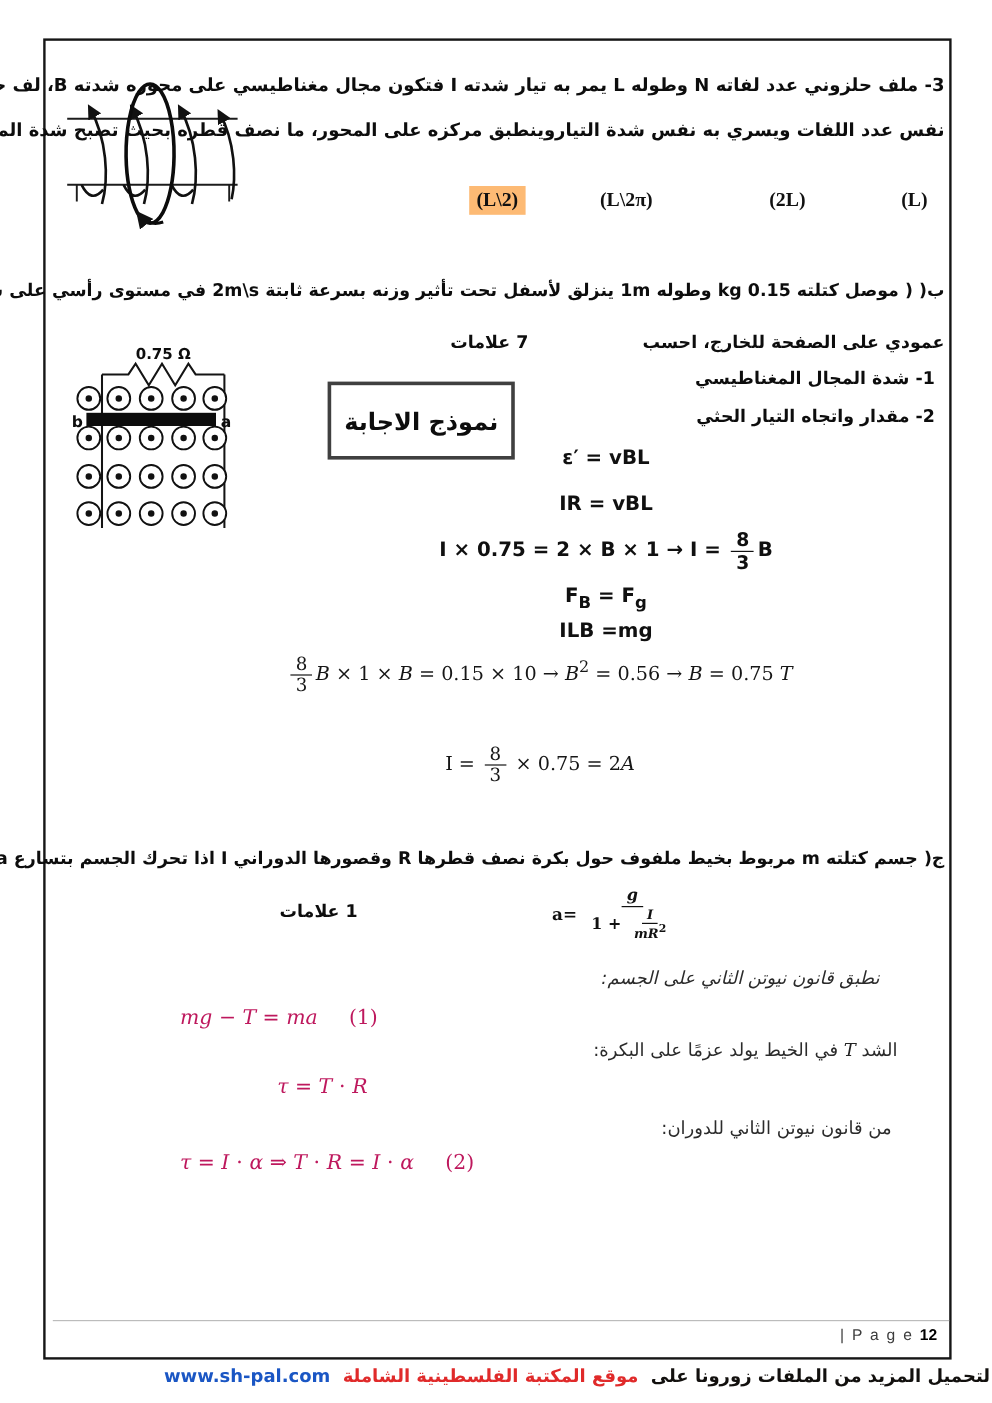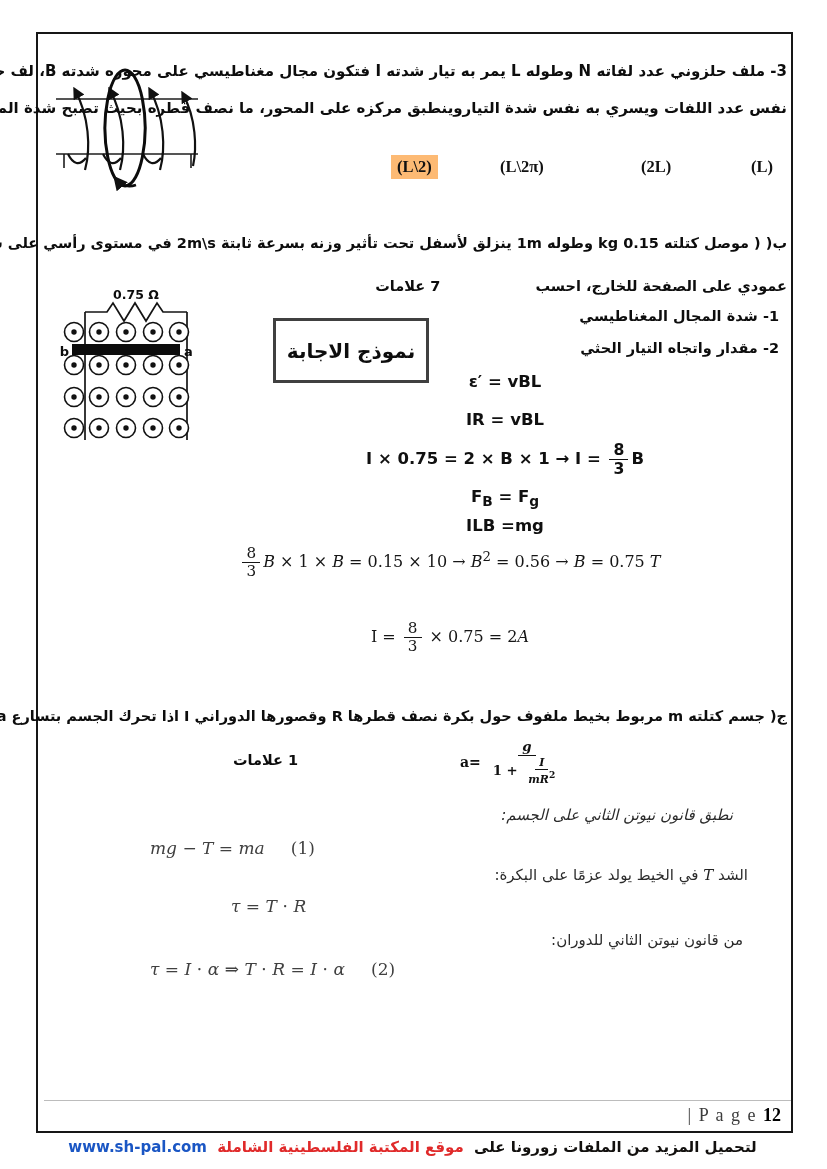--- a/index.html
+++ b/index.html
@@ -27,30 +27,30 @@
   .eqs i,.eqc i{font-family:"DejaVu Serif",serif;}
   
   .frac{display:inline-flex;flex-direction:column;align-items:center;vertical-align:middle;
     margin:0 3px;line-height:1.12;font-size:0.95em;}
   .frac .fn{border-bottom:1.4px solid currentColor;padding:0 4px;}
   .frac .fd{padding:0 4px;}
   .frac .frac{font-size:0.82em;margin:1px 2px;}
   
   .solar{direction:rtl;font-size:15px;font-weight:normal;color:#2b2b2b;}
   .solar .lat{font-family:"DejaVu Serif",serif;font-style:italic;color:#222;}
-  .eqc{font-family:"DejaVu Serif",serif;font-size:17px;color:#404040;}
+  .eqc{font-family:"DejaVu Serif",serif;font-size:17px;color:#be185d;}
   .eqc .eqn{margin-left:26px;font-style:normal;}
   
   .cform{font-family:"DejaVu Serif",serif;font-weight:bold;font-size:14px;color:#111;}
   
   #divider{position:absolute;left:44px;top:1100px;width:747px;height:1px;background:#bcbcbc;}
-  #pagenum{position:absolute;right:46px;top:1105px;font-family:Liberation Serif, serif;
-    font-size:18px;color:#3c3c3c;letter-spacing:1.5px;text-align:center;}
+  #pagenum{position:absolute;right:46px;top:1105px;font-family:Liberation Sans, sans-serif;
+    font-size:13px;color:#3c3c3c;letter-spacing:1.5px;text-align:center;}
   #pagenum b{color:#000;letter-spacing:0;}
-  #site-footer{position:absolute;left:0;top:1138px;width:825px;text-align:center;direction:rtl;
+  #site-footer{position:absolute;left:0;top:1138px;width:825px;direction:rtl;
     font-weight:bold;font-size:15px;}
   #site-footer .blk{color:#12100e;}
   #site-footer .red{color:#e02a2a;margin:0 5px;}
   #site-footer .url{color:#1a56c4;direction:ltr;unicode-bidi:embed;}
   svg text{font-family:"DejaVu Sans",sans-serif;}
 </style>
 </head>
 <body>
 
 <div id="frame"></div>

